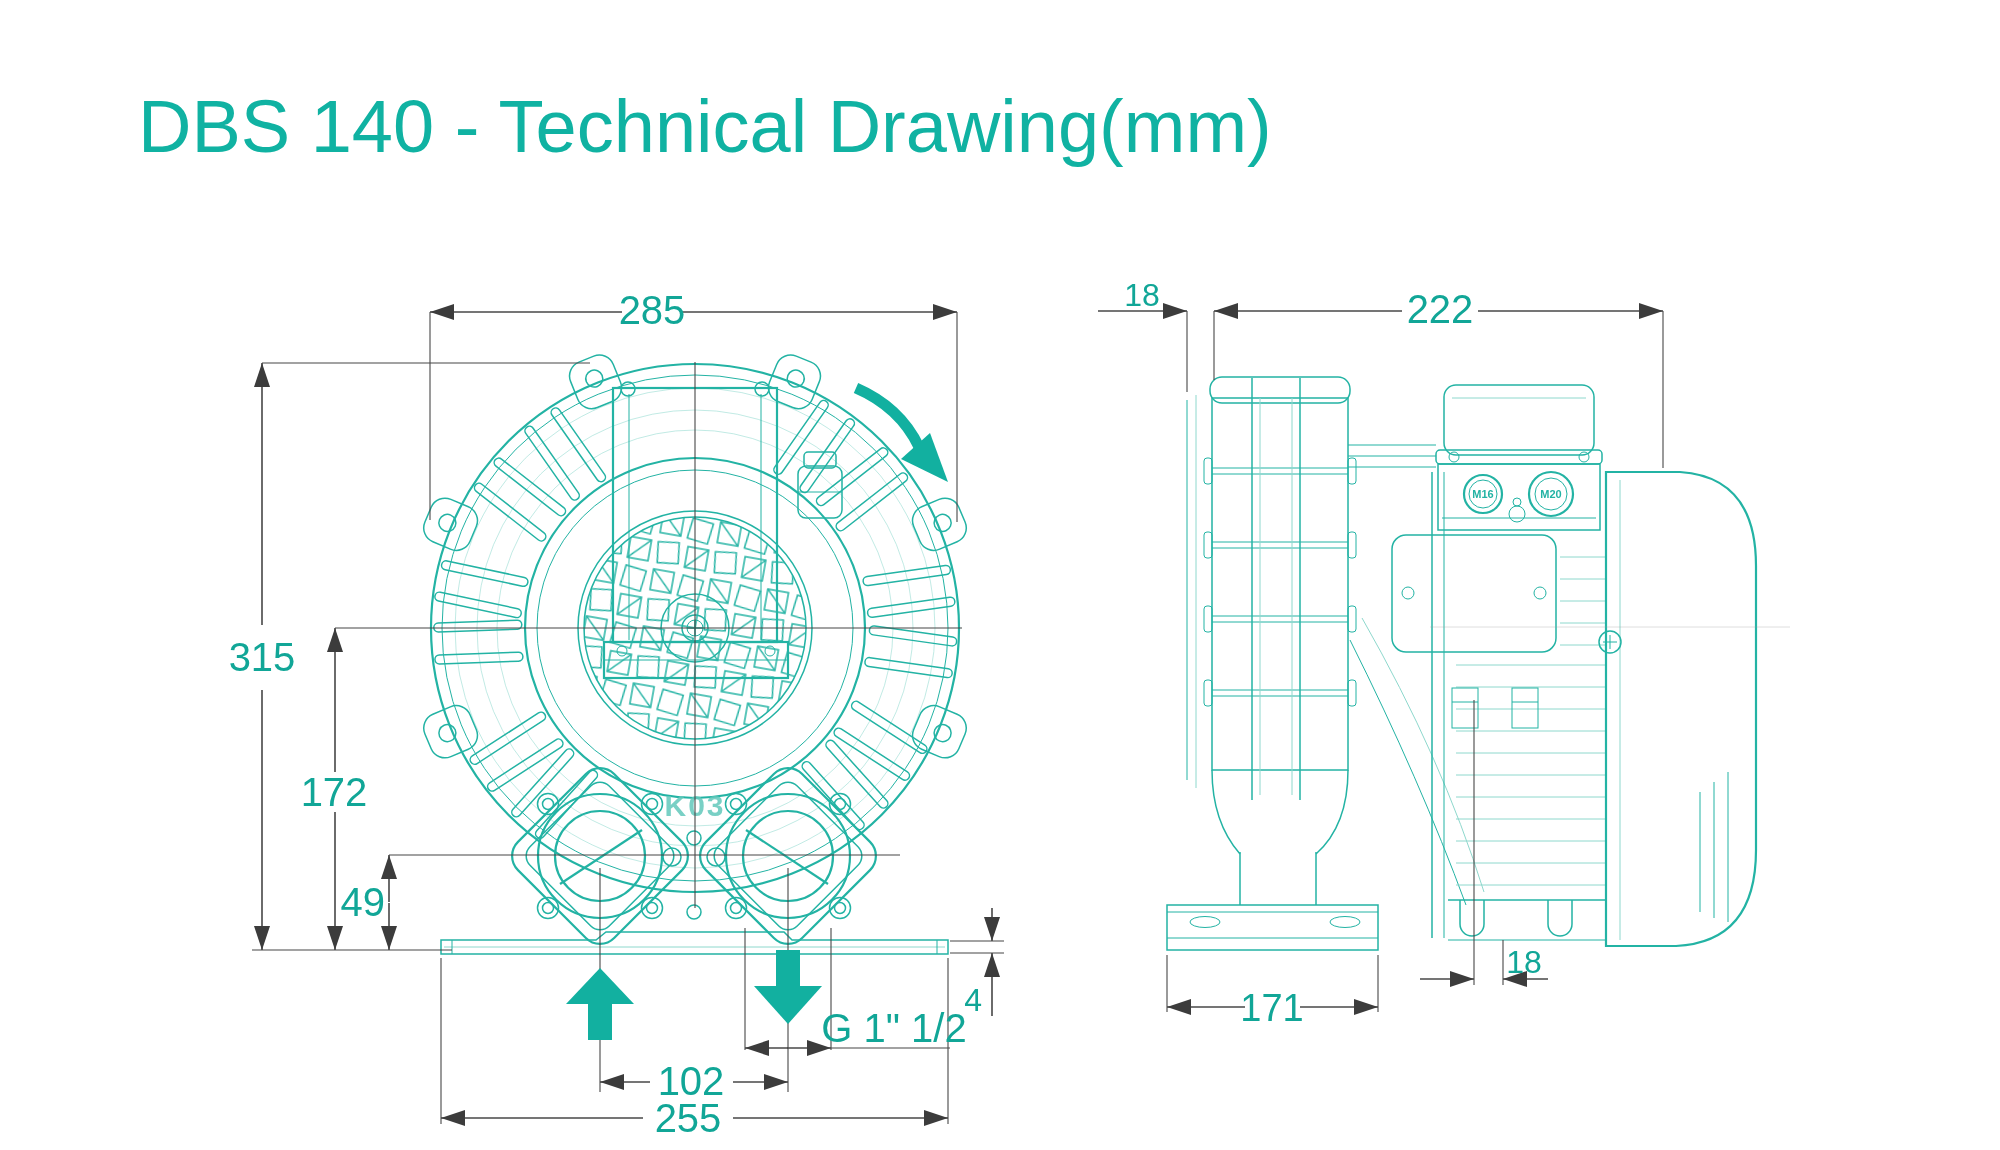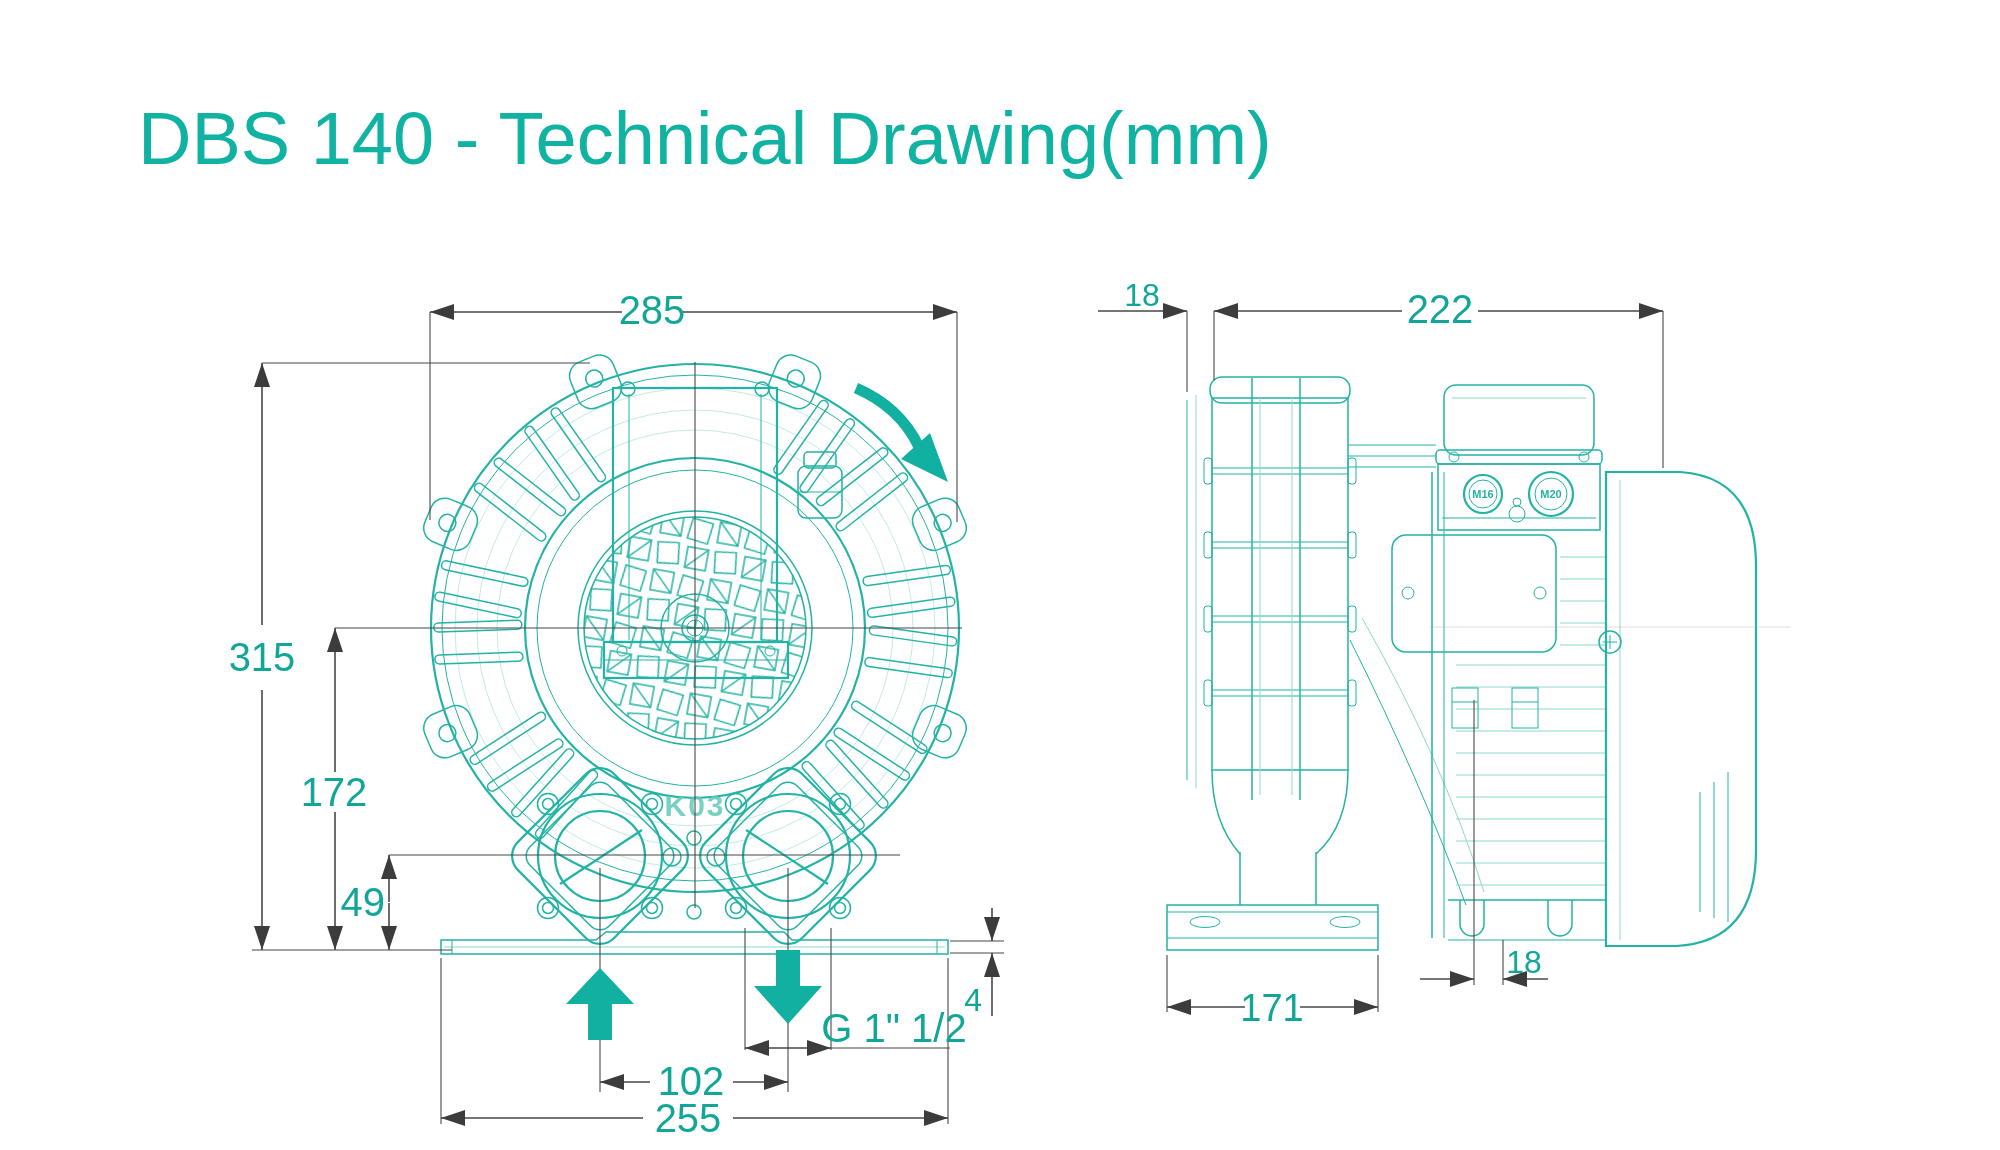--- a/index.html
+++ b/index.html
@@ -1,18 +1,18 @@
 <!DOCTYPE html>
 <html><head>
 <meta charset="utf-8">
 <style>
   html,body{margin:0;padding:0;background:#e9e9e9;}
   #stage{position:relative;width:2000px;height:1150px;background:#ffffff;overflow:hidden;
          font-family:"Liberation Sans", sans-serif;}
-  #title{position:absolute;left:138px;top:96px;font-size:74px;font-weight:500;
+  #title{position:absolute;left:138px;top:84px;font-size:74px;font-weight:500;
          color:#10b2a2;letter-spacing:0px;white-space:nowrap;}
   svg{position:absolute;left:0;top:0;}
   .s1{stroke:#23b3a4;stroke-width:2.2;fill:none}
   .s2{stroke:#23b3a4;stroke-width:1.5;fill:none}
   .s3{stroke:#23b3a4;stroke-width:1;fill:none}
   .sl{stroke:#8ed8cd;stroke-width:1;fill:none}
   .d1{stroke:#474747;stroke-width:1.6;fill:none}
   .d2{stroke:#474747;stroke-width:1.1;fill:none}
   .dim{fill:#11a697;font-size:40px;}
   .dims{fill:#11a697;font-size:32px;}

